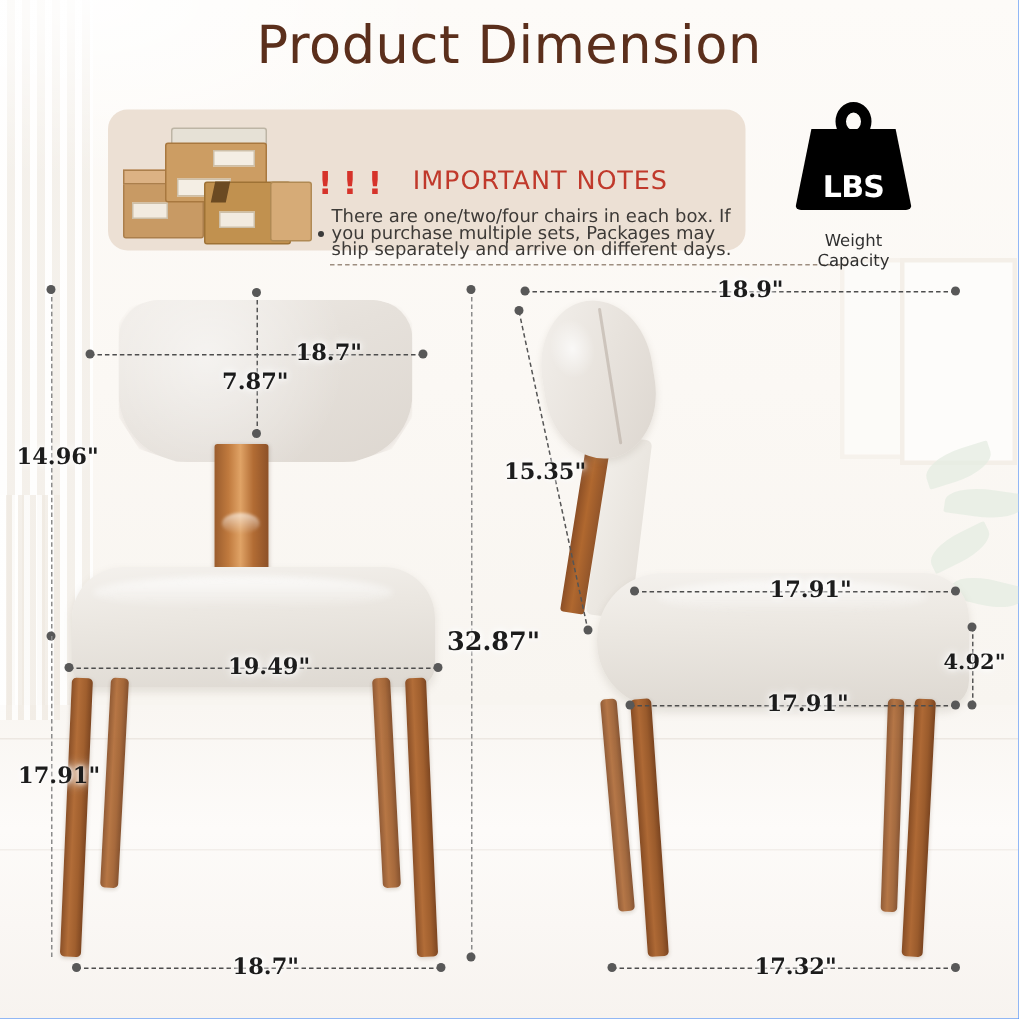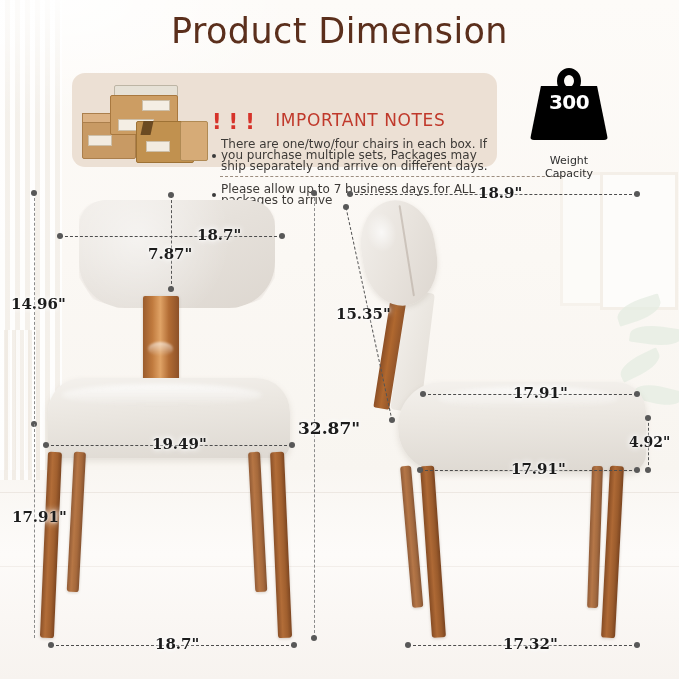--- a/index.html
+++ b/index.html
@@ -195,32 +195,28 @@
         <span class="notes-title">IMPORTANT NOTES</span>
       </div>
 
       <div class="note-row">
         <div class="bullet"></div>
         <div class="note-txt">There are one/two/four chairs in each box. If you purchase multiple sets, Packages may ship separately and arrive on different days.</div>
       </div>
 
       <div class="dashsep"></div>
 
-      <div class="note-row" style="margin-top:7px;">
-        <div class="bullet"></div>
-        <div class="note-txt">Please allow up to 7 business days for ALL packages to arrive</div>
-      </div>
     </div>
   </div>
 
   <div class="weight">
     <div class="weight-ico">
       <div class="w-handle"></div>
       <div class="w-body"></div>
-      <div class="w-300">300</div>
+      <div class="w-lbs">LBS</div>
     </div>
     <div class="weight-cap">Weight Capacity</div>
   </div>
 
   <div class="chair">
     <div class="fc-back">
       <div class="fc-back-tex"></div>
     </div>
     <div class="fc-post">
       <div class="fc-post-gloss"></div>

